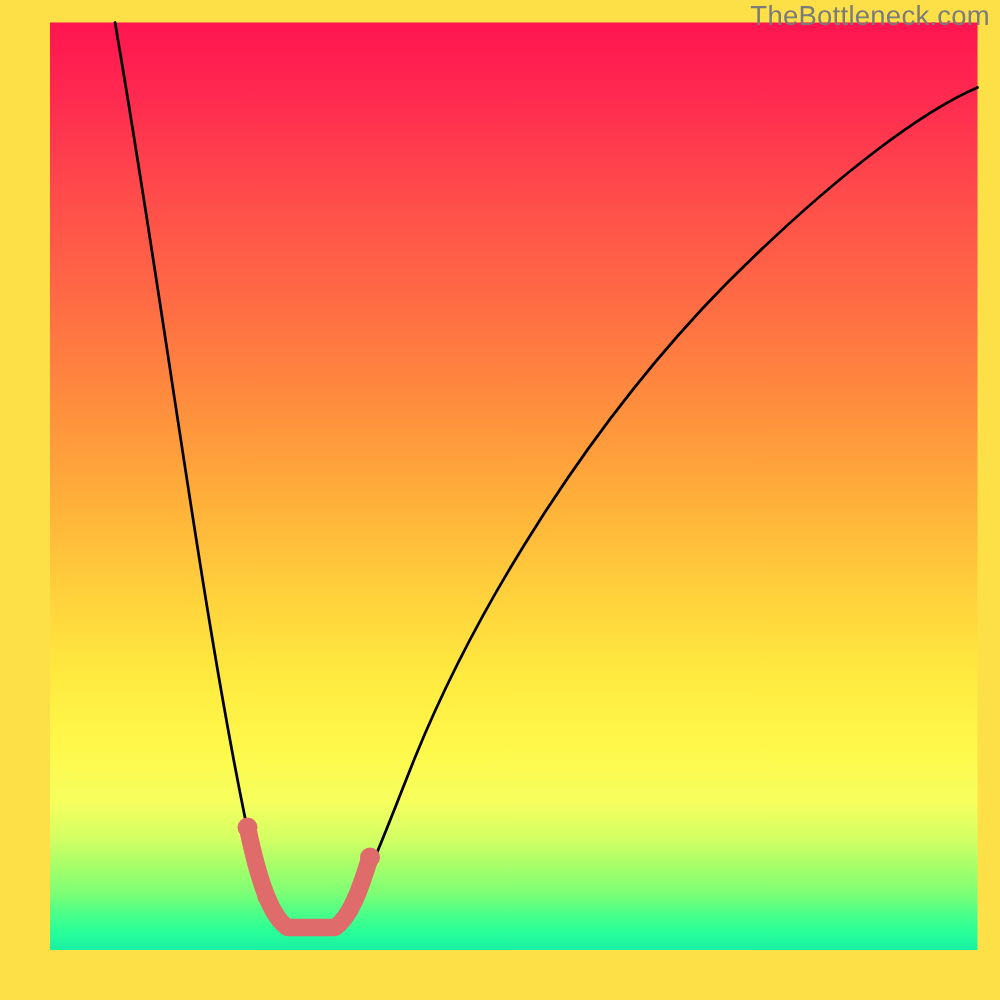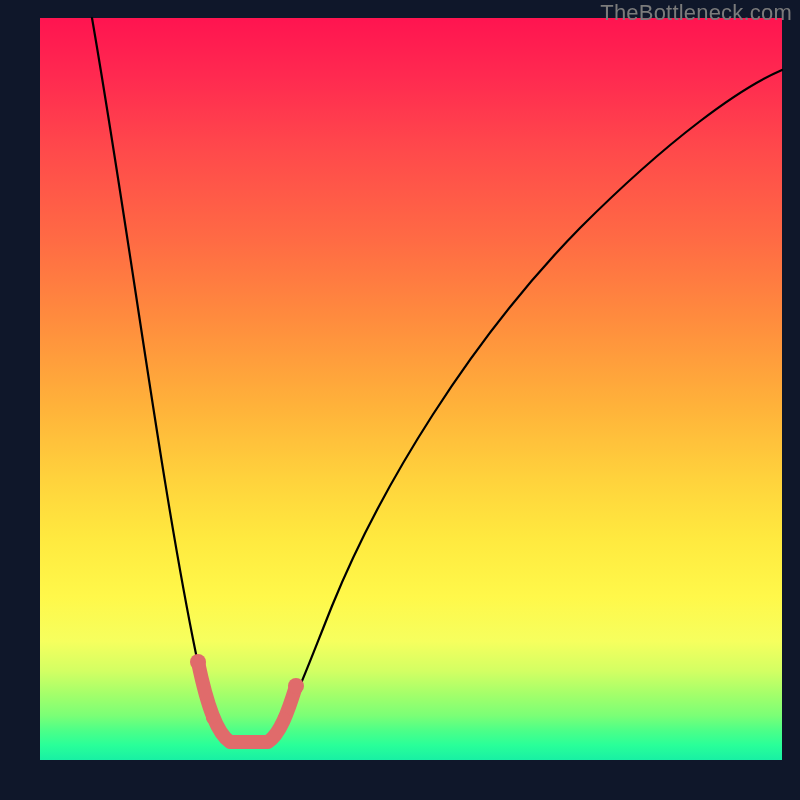--- a/index.html
+++ b/index.html
@@ -8,21 +8,21 @@
     width: 800px;
     height: 800px;
     background: #000;
     overflow: hidden;
     font-family: Arial, Helvetica, sans-serif;
   }
   .stage {
     position: relative;
     width: 800px;
     height: 800px;
-    background: #0f172a;
+    background: #fde047;
   }
   .plot {
     position: absolute;
     left: 40px;
     top: 18px;
     width: 742px;
     height: 742px;
     
     background: linear-gradient(
       to bottom,

